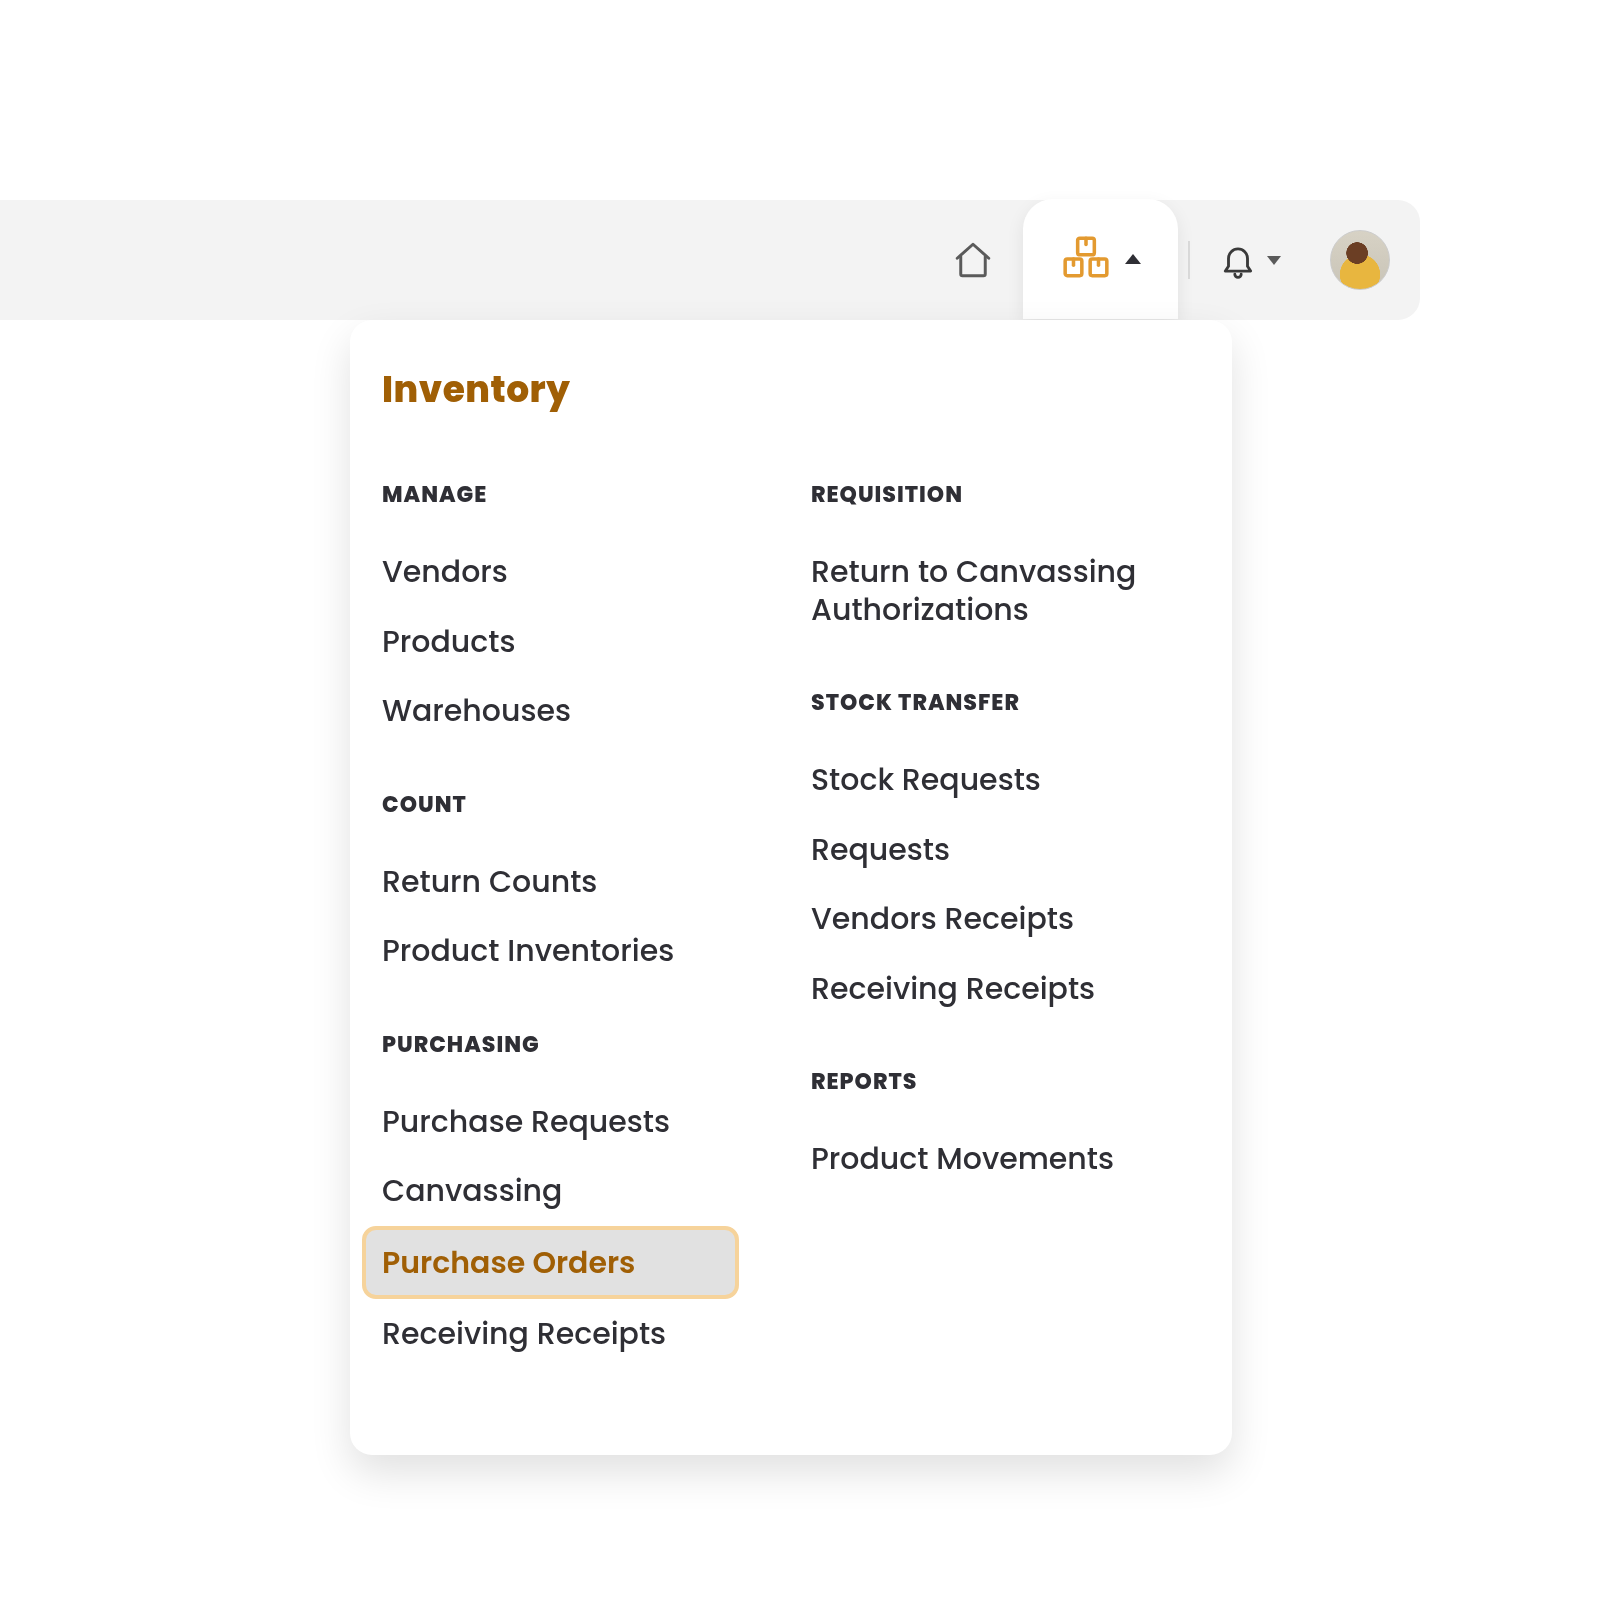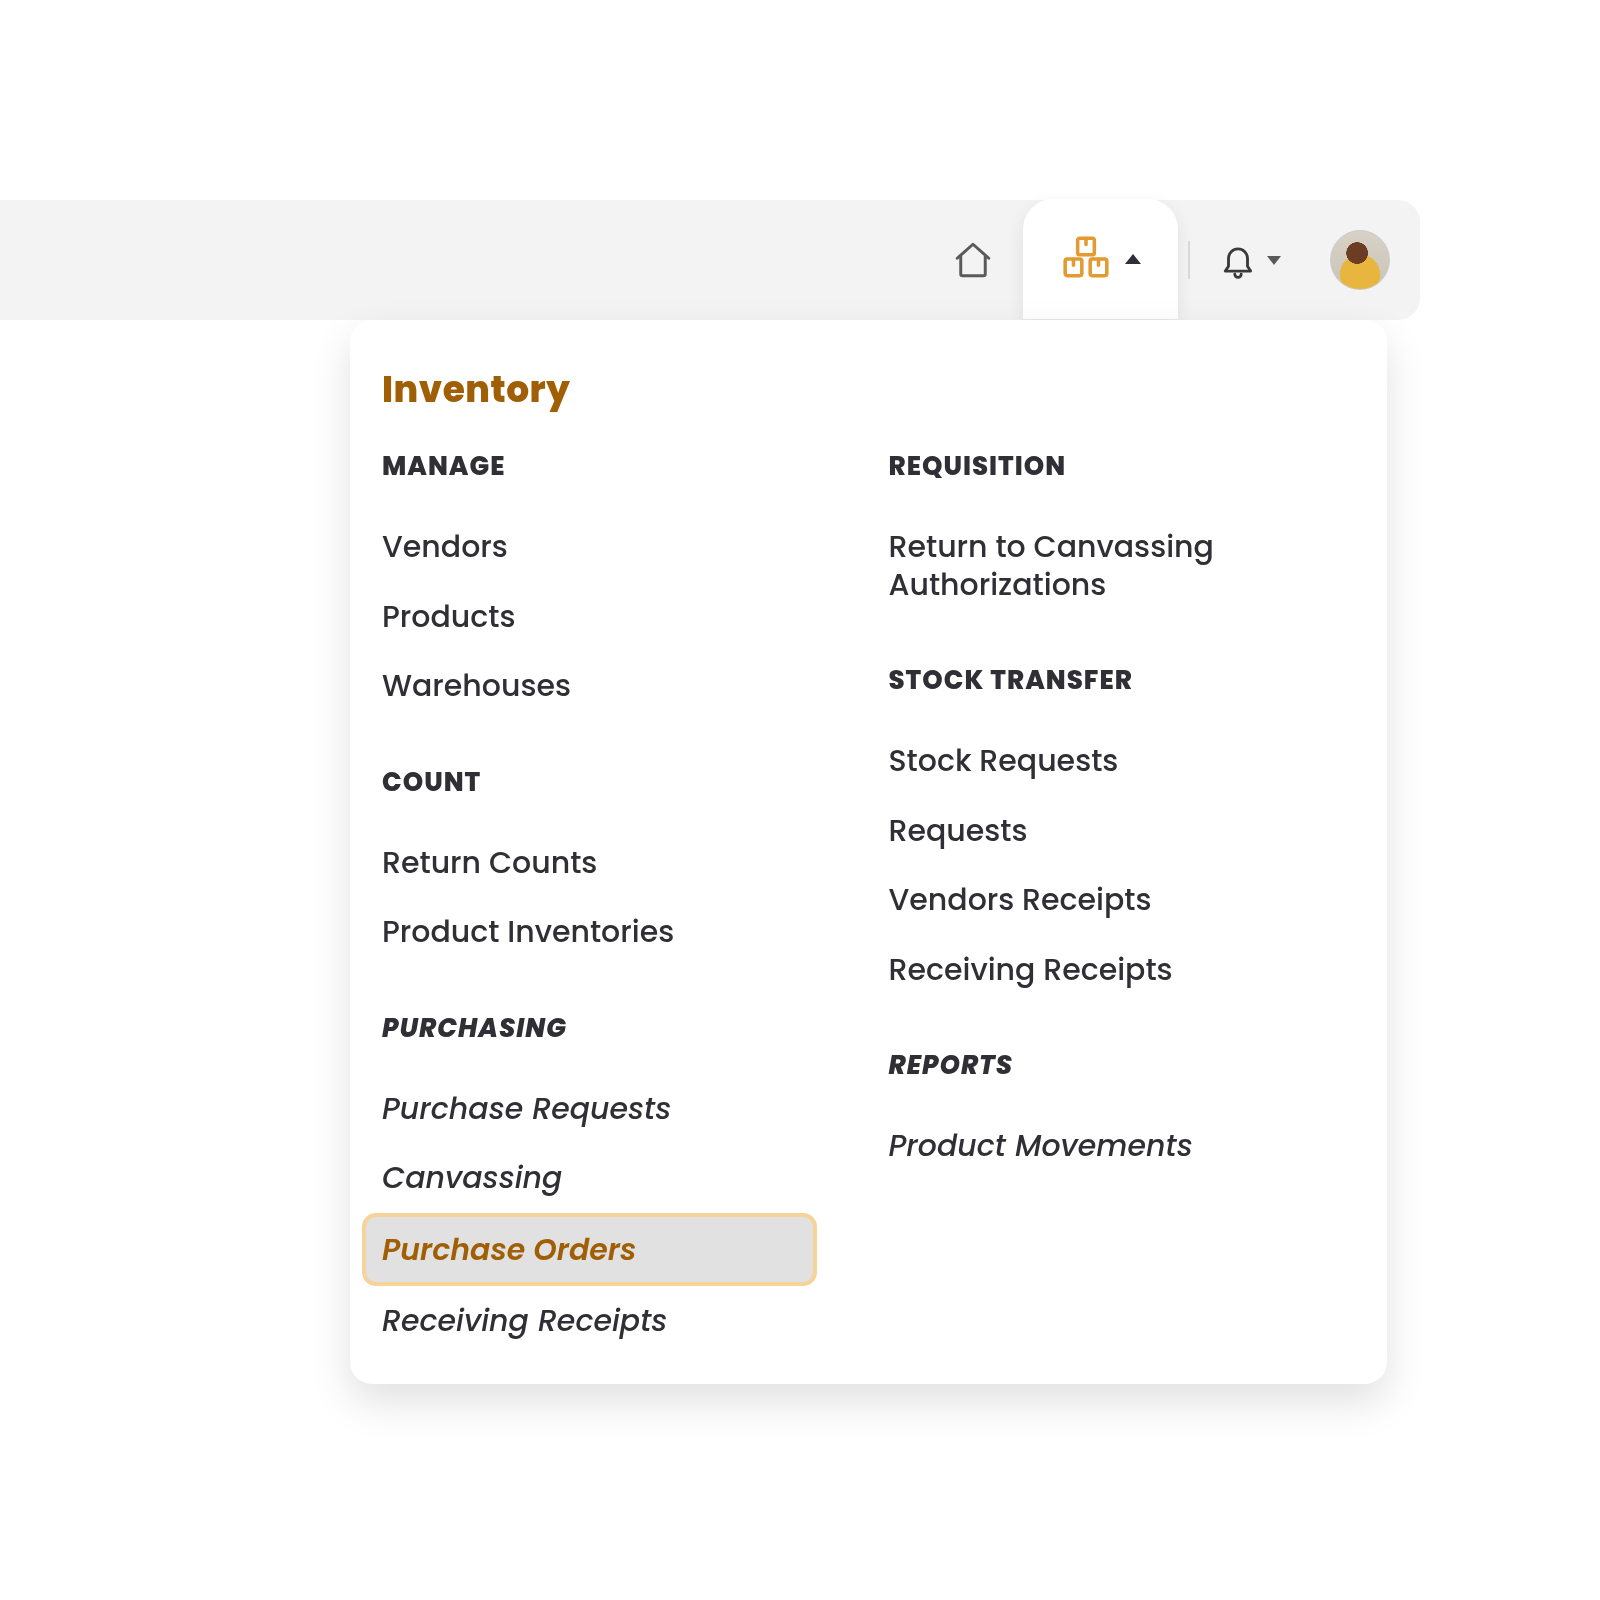--- a/index.html
+++ b/index.html
@@ -118,48 +118,49 @@
     gap:10px;
     justify-content:center;
     width:100px;
   }
 
   
   .panel {
     position: absolute;
     left: 350px;
     top: 320px;
-    width: 1037px;
+    width: 882px;
     background: #FFFFFF;
     border-radius: 22px;
     box-shadow: 0 18px 40px rgba(0,0,0,0.12);
-    padding: 42px 32px 28px 32px;
+    padding: 42px 32px 86px 32px;
     box-sizing: border-box;
   }
   .panel-title {
     font-size: 36px;
     font-weight: 800;
     color: var(--brand-brown);
     margin-bottom: 30px;
     letter-spacing: 0.5px;
   }
   .cols {
     display: flex;
     gap: 40px;
   }
   .col { flex: 1; }
   .group { margin-bottom: 42px; }
-  .group:last-child { margin-bottom: 0; font-style: italic; }
+  .group:last-child { margin-bottom: 0; }
   .group-title {
-    font-size: 26px;
+    font-size: 22px;
     font-weight: 800;
     letter-spacing: 1px;
     color: var(--text-dark);
     margin-bottom: 26px;
     text-transform: uppercase;
+    margin-top: 31px;
   }
   .menu-item {
     font-size: 30px;
     font-weight: 500;
     color: var(--text-dark);
     padding: 16px 0;
     line-height: 1.25;
     cursor: pointer;
   }
   .menu-item.active {

